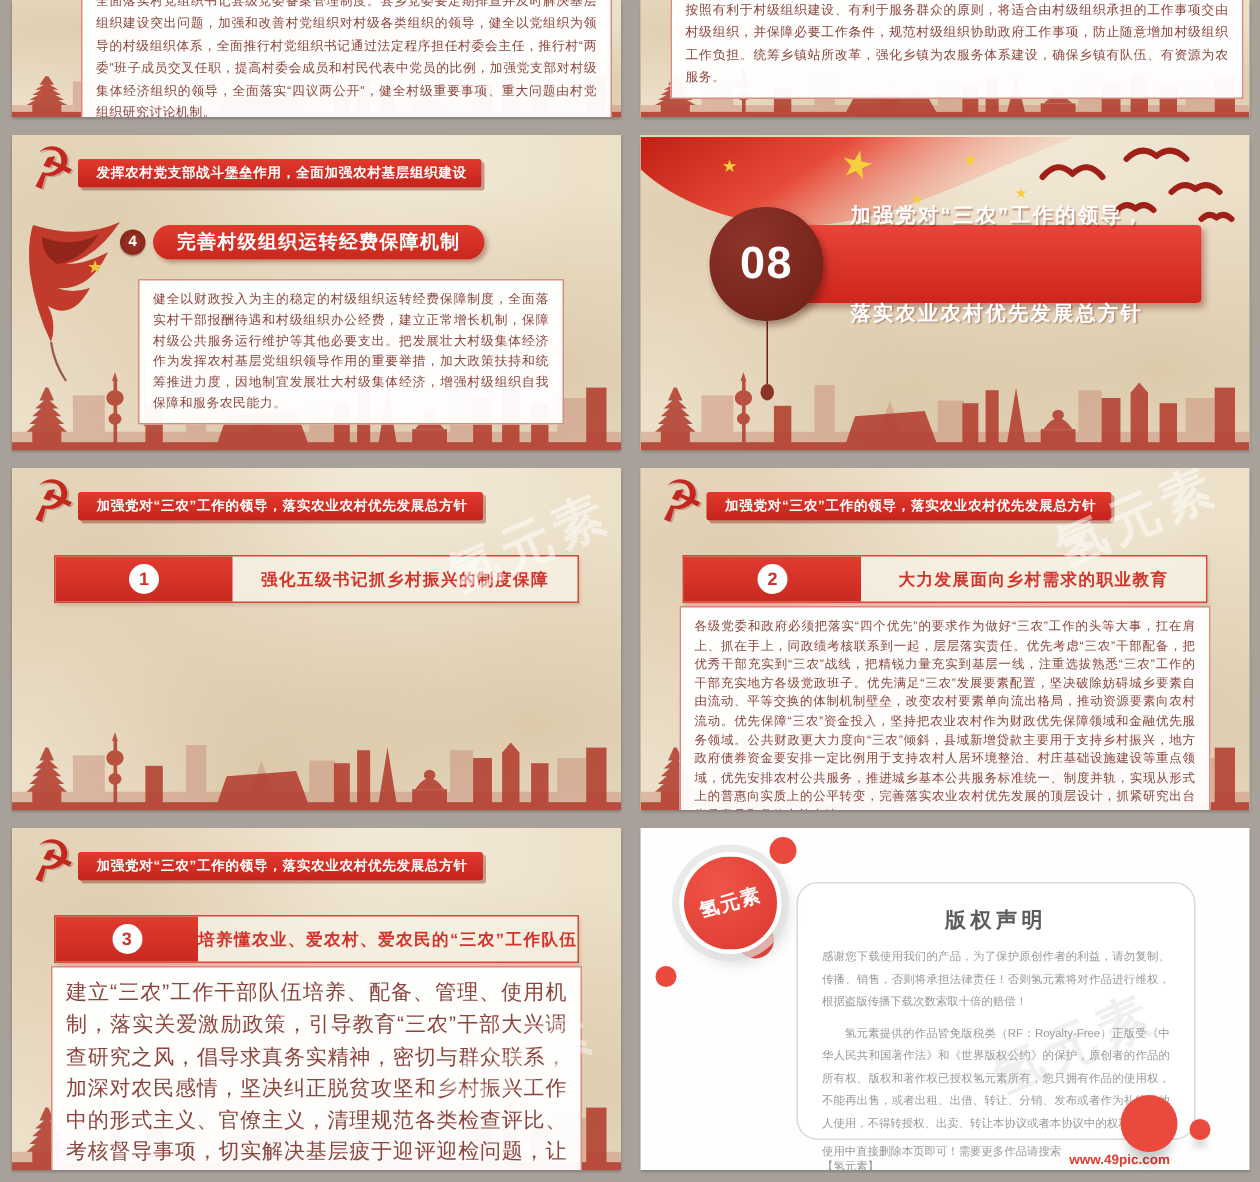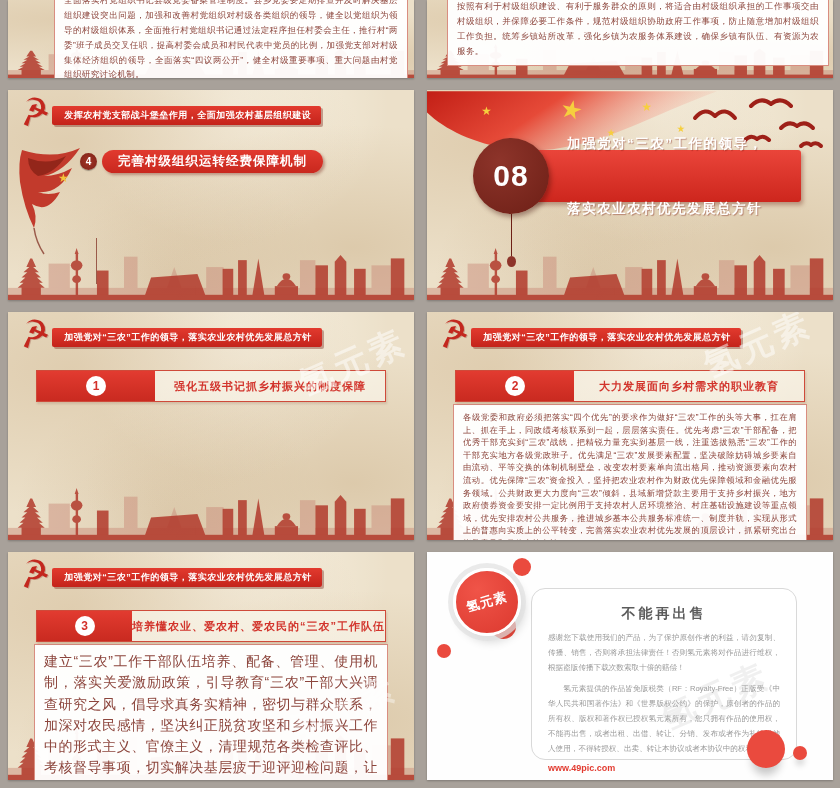--- a/index.html
+++ b/index.html
@@ -208,20 +208,21 @@
         <path d="M14 16 Q34 24 52 14 Q40 32 24 34 Q14 28 14 16 Z" fill="#93261a"></path>
         <path d="M20 86 Q22 100 30 112" stroke="#9a5a4a" stroke-width="1.5" fill="none"></path>
         <text x="44" y="40" font-size="12" fill="#f2c43c">★</text>
       </g>
     </svg>
     <div class="kite-string"></div>
     <div class="pill-row">
       <span class="pill-badge">4</span>
       <span class="pill">完善村级组织运转经费保障机制</span>
     </div>
+    <div class="tbox">健全以财政投入为主的稳定的村级组织运转经费保障制度，全面落实村干部报酬待遇和村级组织办公经费，建立正常增长机制，保障村级公共服务运行维护等其他必要支出。把发展壮大村级集体经济作为发挥农村基层党组织领导作用的重要举措，加大政策扶持和统筹推进力度，因地制宜发展壮大村级集体经济，增强村级组织自我保障和服务农民能力。</div>
     <div class="skyline-slot">
   <svg viewBox="0 0 420 60" preserveAspectRatio="none">
     <g fill="#c98877" opacity="0.45">
       <rect x="42" y="18" width="22" height="42"></rect>
       <rect x="120" y="10" width="14" height="50"></rect>
       <polygon points="160,60 172,22 184,60"></polygon>
       <rect x="205" y="22" width="18" height="38"></rect>
       <rect x="302" y="14" width="16" height="46"></rect>
       <rect x="376" y="20" width="20" height="40"></rect>
       <rect x="0" y="46" width="420" height="14"></rect>
@@ -467,24 +468,25 @@
   </div>
 
   <div class="slide s8">
     <div class="logo-badge">
       <span>氢元素</span>
     </div>
     <div class="dot d1"></div>
     <div class="dot d2"></div>
     <div class="dot d3"></div>
     <div class="card">
-      <h3>不能再出售</h3>
+      <h3>版权声明</h3>
       <p>感谢您下载使用我们的产品，为了保护原创作者的利益，请勿复制、传播、销售，否则将承担法律责任！否则氢元素将对作品进行维权，根据盗版传播下载次数索取十倍的赔偿！</p>
       <p class="indent">氢元素提供的作品皆免版税类（RF：Royalty-Free）正版受《中华人民共和国著作法》和《世界版权公约》的保护，原创者的作品的所有权、版权和著作权已授权氢元素所有，您只拥有作品的使用权，不能再出售，或者出租、出借、转让、分销、发布或者作为礼物供他人使用，不得转授权、出卖、转让本协议或者本协议中的权利。</p>
       <div class="foot">
+        <span class="note">使用中直接删除本页即可！需要更多作品请搜索【氢元素】</span>
         <span class="url">www.49pic.com</span>
       </div>
     </div>
     <div class="dot d4"></div>
     <div class="dot d5"></div>
     <span class="wm">氢元素</span>
   </div>
 
 </div>
 

